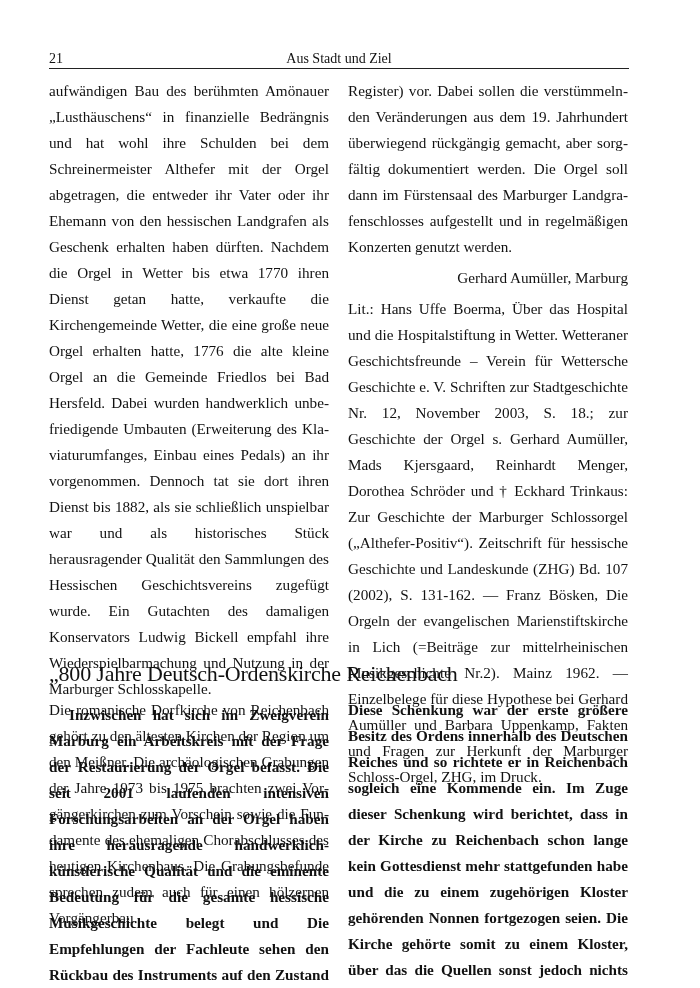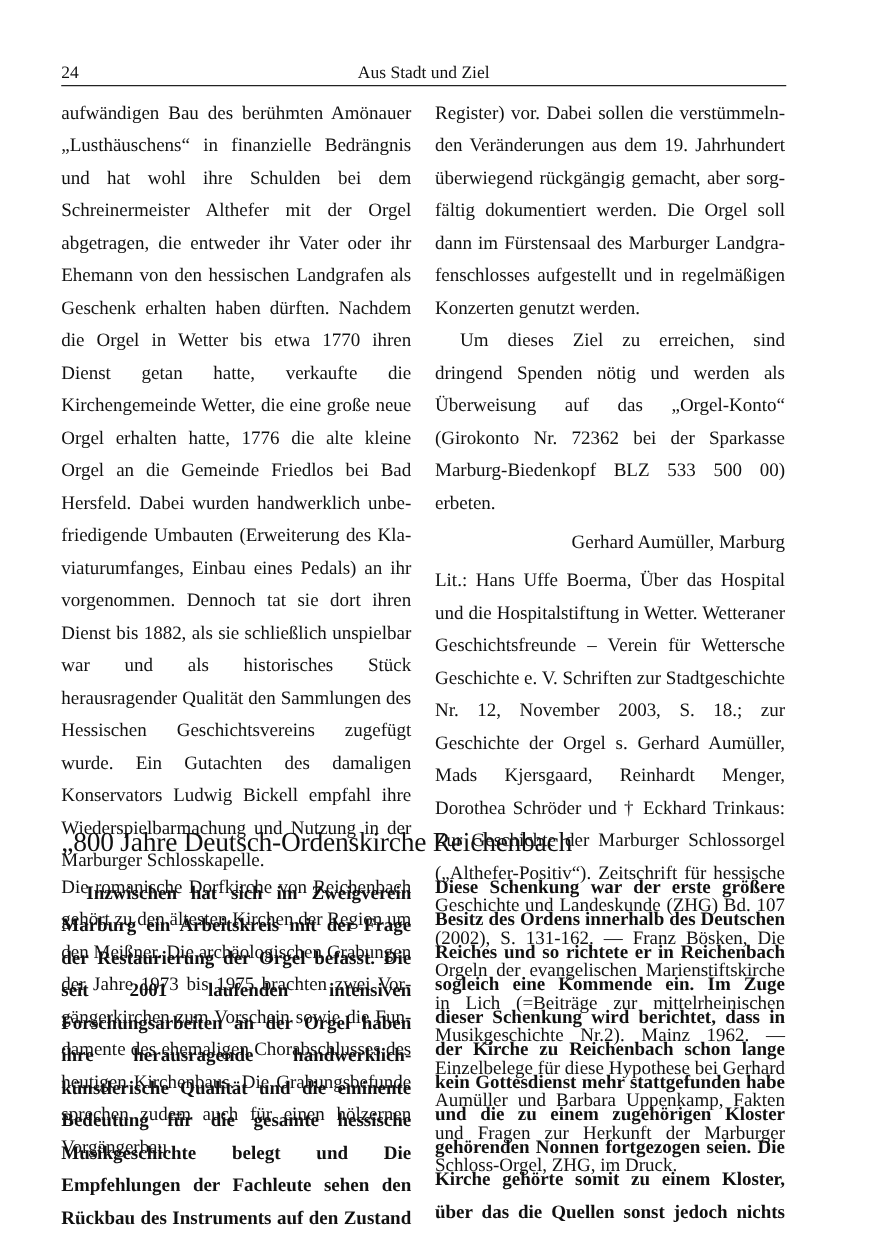--- a/index.html
+++ b/index.html
@@ -22,33 +22,32 @@
   .col p.sig { text-align: right; margin-top: 5px; margin-bottom: 5px; }
   .col p.lastjust { text-align-last: justify; font-weight: bold; }
   .heading { position: absolute; left: 0; top: 610px; font-size: 22px; font-weight: normal;
              line-height: 28px; letter-spacing: -0.2px; white-space: nowrap; }
 </style>
 </head>
 <body>
 
 <div class="page">
   <div class="running-head">
-    <span class="pageno">24</span>
+    <span class="pageno">21</span>
     <span class="title">Aus Stadt und Ziel</span>
   </div>
   <div class="rule"></div>
 
   <div class="cols top">
     <div class="col left">
       <p>aufwändigen Bau des berühmten Amönauer „Lusthäuschens“ in finanzielle Bedrängnis und hat wohl ihre Schulden bei dem Schreinermei­ster Althefer mit der Orgel abgetragen, die entweder ihr Vater oder ihr Ehemann von den hessischen Landgrafen als Geschenk erhalten haben dürften. Nachdem die Orgel in Wetter bis etwa 1770 ihren Dienst getan hatte, ver­kaufte die Kirchengemeinde Wetter, die eine große neue Orgel erhalten hatte, 1776 die alte kleine Orgel an die Gemeinde Friedlos bei Bad Hersfeld. Dabei wurden handwerklich unbe­friedigende Umbauten (Erweiterung des Kla­viaturumfanges, Einbau eines Pedals) an ihr vorgenommen. Dennoch tat sie dort ihren Dienst bis 1882, als sie schließlich unspielbar war und als historisches Stück herausragender Qualität den Sammlungen des Hessischen Ge­schichtsvereins zugefügt wurde. Ein Gutachten des damaligen Konservators Ludwig Bickell empfahl ihre Wiederspielbarmachung und Nut­zung in der Marburger Schlosskapelle.</p>
       <p class="indent lastjust">Inzwischen hat sich im Zweigverein Mar­burg ein Arbeitskreis mit der Frage der Restau­rierung der Orgel befasst. Die seit 2001 laufenden intensiven Forschungsarbeiten an der Orgel haben ihre herausragende handwerklich-künstlerische Qualität und die eminente Bedeu­tung für die gesamte hessische Musikgeschich­te belegt und Die Empfehlungen der Fachleute sehen den Rückbau des Instruments auf den Zustand um 1620 mit der sog. „kurzen Okta­ve“, also fehlenden Halbtönen im Bassbereich und Tonumfang von C bis a‘‘‘ (41 Töne pro</p>
     </div>
     <div class="col right">
       <p>Register) vor. Dabei sollen die verstümmeln­den Veränderungen aus dem 19. Jahrhundert überwiegend rückgängig gemacht, aber sorg­fältig dokumentiert werden. Die Orgel soll dann im Fürstensaal des Marburger Landgra­fenschlosses aufgestellt und in regelmäßigen Konzerten genutzt werden.</p>
-      <p class="indent">Um dieses Ziel zu erreichen, sind dringend Spenden nötig und werden als Überweisung auf das „Orgel-Konto“ (Girokonto Nr. 72362 bei der Sparkasse Marburg-Biedenkopf BLZ 533 500 00) erbeten.</p>
       <p class="sig">Gerhard Aumüller, Marburg</p>
       <p>Lit.: Hans Uffe Boerma, Über das Hospital und die Hospitalstiftung in Wetter. Wetteraner Ge­schichtsfreunde – Verein für Wettersche Ge­schichte e. V. Schriften zur Stadtgeschichte Nr. 12, November 2003, S. 18.; zur Geschichte der Orgel s. Gerhard Aumüller, Mads Kjersgaard, Reinhardt Menger, Dorothea Schröder und † Eckhard Trinkaus: Zur Geschichte der Marbur­ger Schlossorgel („Althefer-Positiv“). Zeit­schrift für hessische Geschichte und Landeskunde (ZHG) Bd. 107 (2002), S. 131-162. — Franz Bösken, Die Orgeln der evange­lischen Marienstiftskirche in Lich (=Beiträge zur mittelrheinischen Musikgeschichte Nr.2). Mainz 1962. — Einzelbelege für diese Hypo­these bei Gerhard Aumüller und Barbara Up­penkamp, Fakten und Fragen zur Herkunft der Marburger Schloss-Orgel, ZHG, im Druck.</p>
     </div>
   </div>
 
   <div class="heading">„800 Jahre Deutsch-Ordenskirche Reichenbach</div>
 
   <div class="cols bottom">
     <div class="col left">
       <p>Die romanische Dorfkirche von Reichenbach gehört zu den ältesten Kirchen der Region um den Meißner. Die archäologischen Grabungen der Jahre 1973 bis 1975 brachten zwei Vor­gängerkirchen zum Vorschein sowie die Fun­damente des ehemaligen Chorabschlusses des heutigen Kirchenbaus. Die Grabungsbefunde sprechen zudem auch für einen hölzernen Vor­gängerbau.</p>

